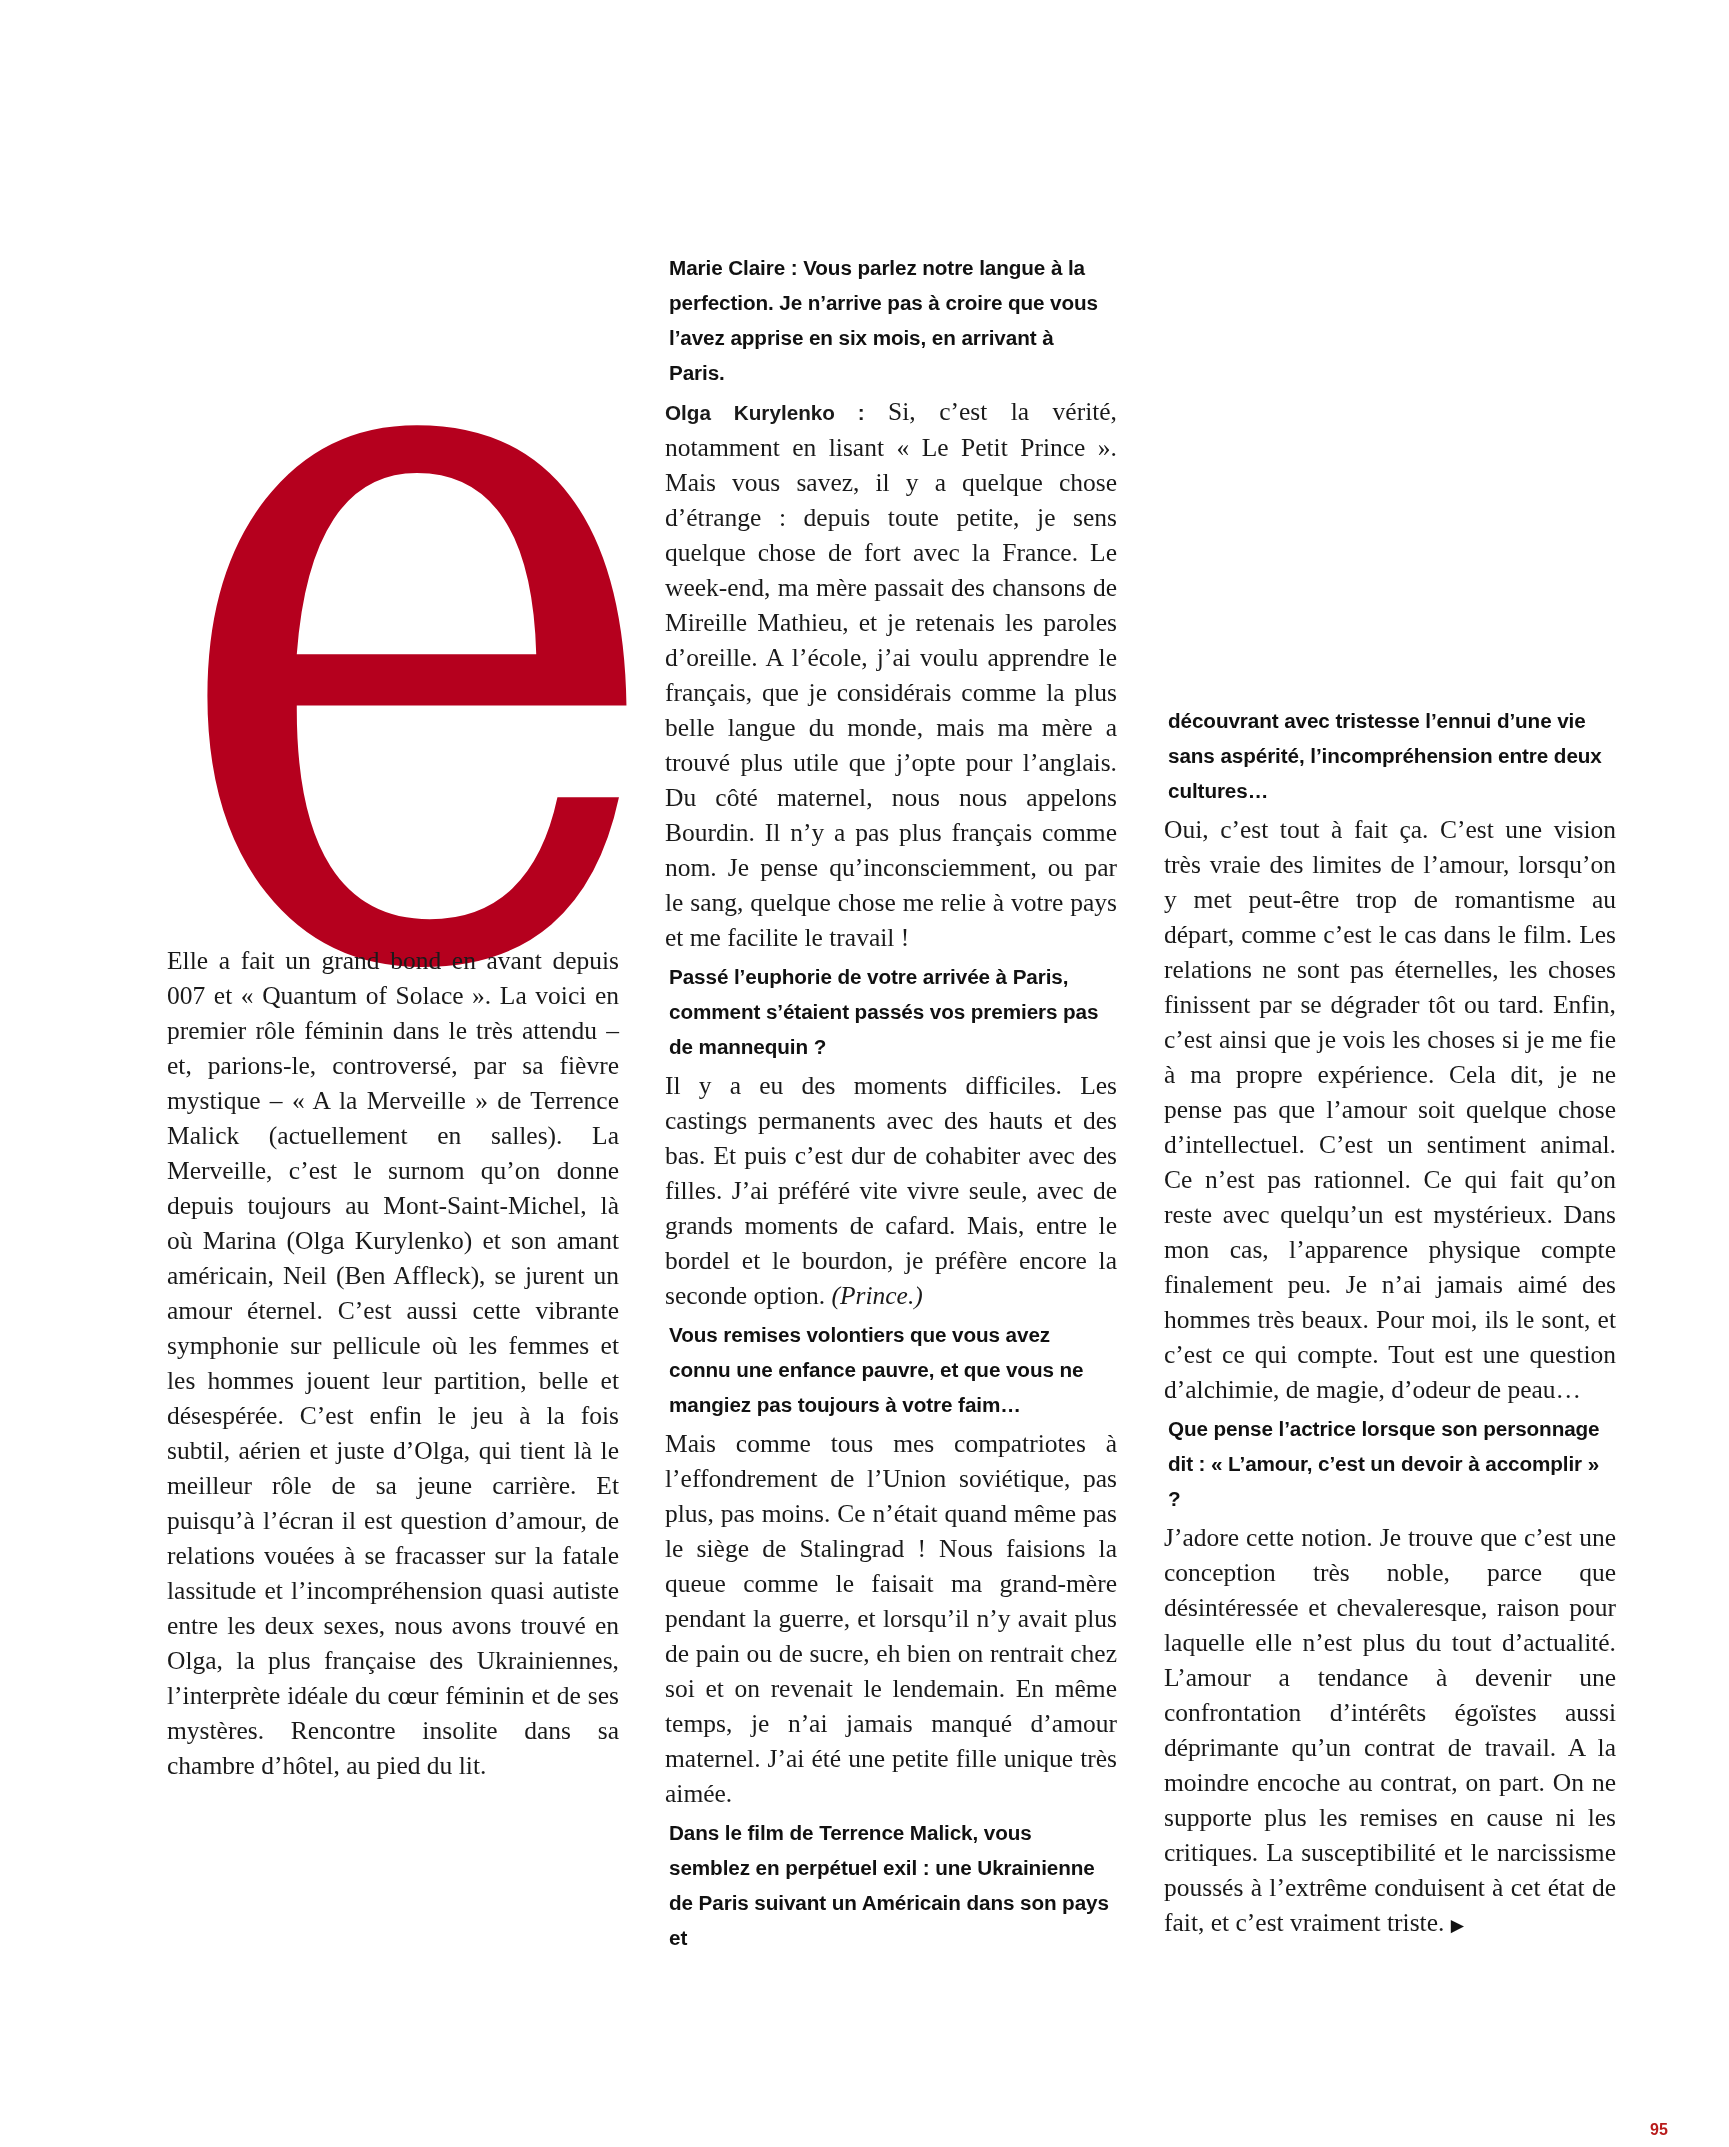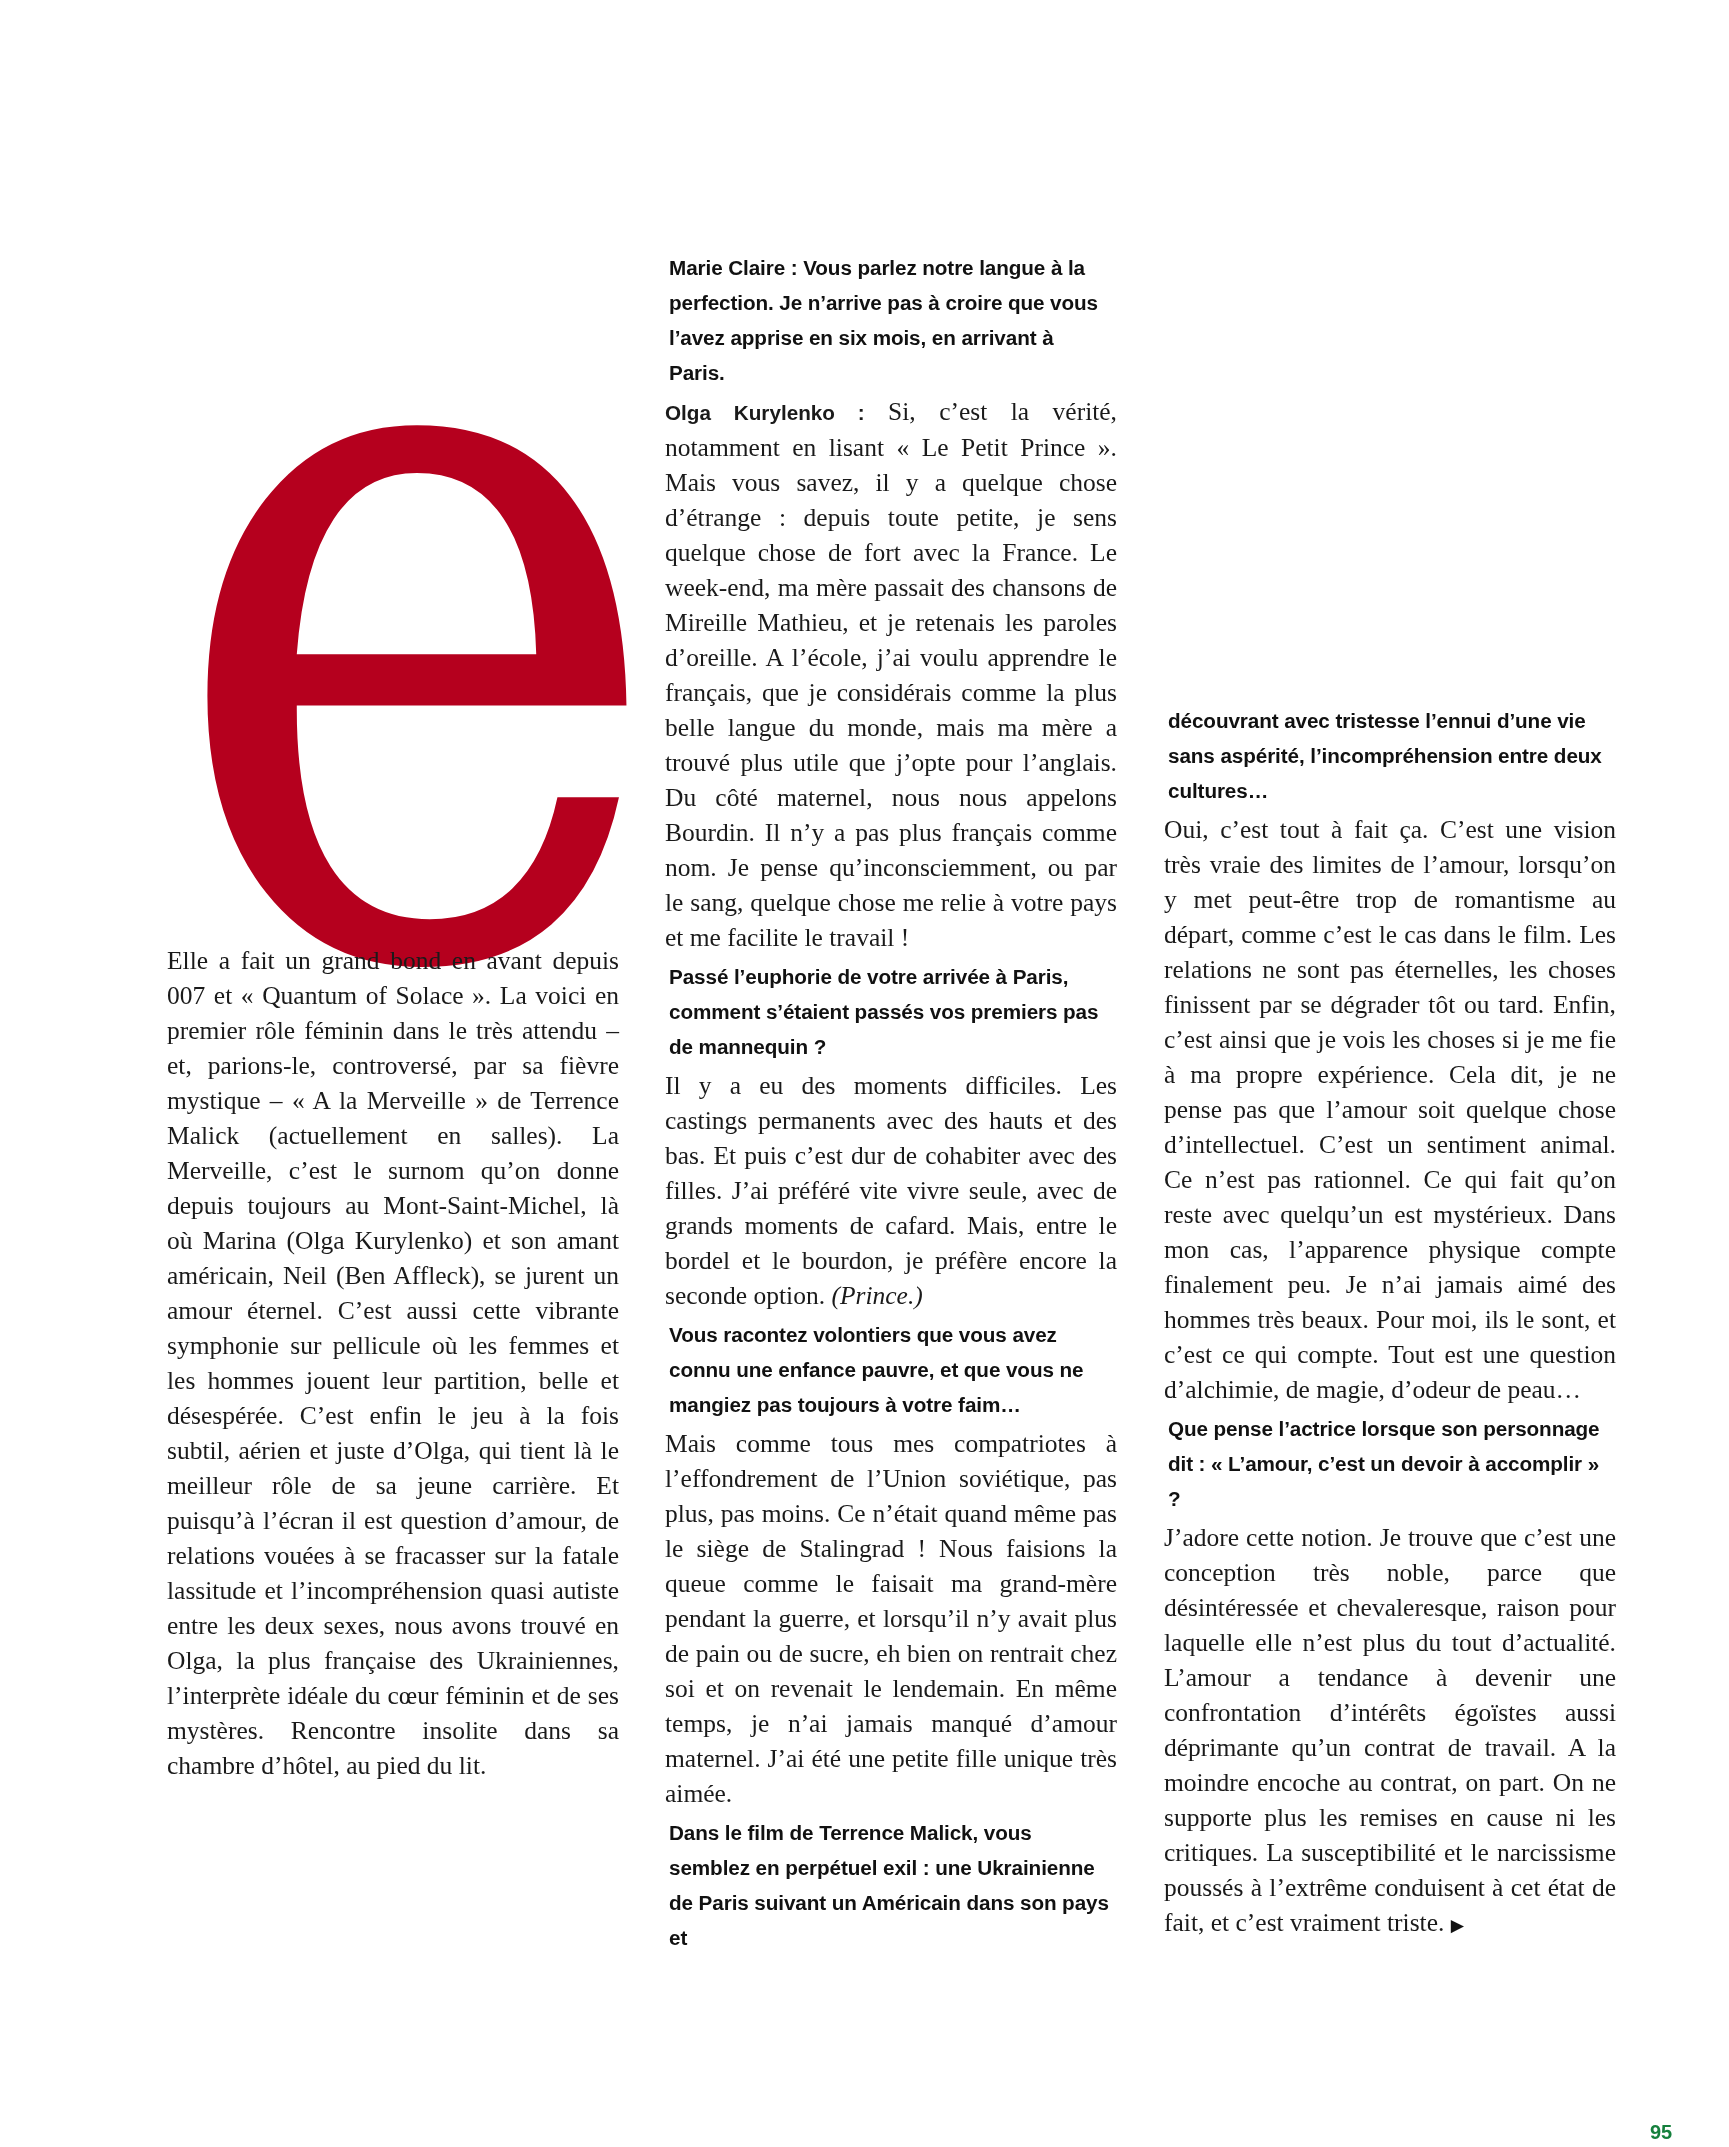--- a/index.html
+++ b/index.html
@@ -31,40 +31,40 @@
   }
   .speaker {
     font-family: "Liberation Sans", "DejaVu Sans", sans-serif;
     font-weight: bold; font-size: 20.7px; margin-top: 36px;
   }
   .ital { font-style: italic; }
   .arrow { font-size: 17.3px; color: #111; }
   .page-number {
     position: absolute; left: 1650px; top: 2121px;
     font-family: "Liberation Sans", "DejaVu Sans", sans-serif;
-    font-weight: bold; font-size: 20px; color: #15803d;
+    font-weight: bold; font-size: 16px; color: #b91c1c;
   }
 </style>
 </head>
 <body>
 
 <div class="page">
 
   <div class="dropcap">e</div>
 
   <div class="col" id="col-left">
     <p class="body-text">Elle a fait un grand bond en avant depuis 007 et « Quantum of Solace ». La voici en premier rôle féminin dans le très attendu – et, parions-le, controversé, par sa fièvre mystique – « A la Merveille » de Terrence Malick (actuellement en salles). La Merveille, c’est le surnom qu’on donne depuis toujours au Mont-Saint-Michel, là où Marina (Olga Kurylenko) et son amant américain, Neil (Ben Affleck), se jurent un amour éternel. C’est aussi cette vibrante symphonie sur pellicule où les femmes et les hommes jouent leur partition, belle et désespérée. C’est enfin le jeu à la fois subtil, aérien et juste d’Olga, qui tient là le meilleur rôle de sa jeune carrière. Et puisqu’à l’écran il est question d’amour, de relations vouées à se fracasser sur la fatale lassitude et l’incompréhension quasi autiste entre les deux sexes, nous avons trouvé en Olga, la plus française des Ukrainiennes, l’interprète idéale du cœur féminin et de ses mystères. Rencontre insolite dans sa chambre d’hôtel, au pied du lit.</p>
   </div>
 
   <div class="col" id="col-mid">
     <p class="q">Marie Claire : Vous parlez notre langue à la perfection. Je n’arrive pas à croire que vous l’avez apprise en six mois, en arrivant à Paris.</p>
     <p class="body-text"><span class="speaker">Olga Kurylenko :</span><span> Si, c’est la vérité, notamment en lisant « Le Petit Prince ». Mais vous savez, il y a quelque chose d’étrange : depuis toute petite, je sens quelque chose de fort avec la France. Le week-end, ma mère passait des chansons de Mireille Mathieu, et je retenais les paroles d’oreille. A l’école, j’ai voulu apprendre le français, que je considérais comme la plus belle langue du monde, mais ma mère a trouvé plus utile que j’opte pour l’anglais. Du côté maternel, nous nous appelons Bourdin. Il n’y a pas plus français comme nom. Je pense qu’inconsciemment, ou par le sang, quelque chose me relie à votre pays et me facilite le travail !</span></p>
     <p class="q">Passé l’euphorie de votre arrivée à Paris, comment s’étaient passés vos premiers pas de mannequin ?</p>
     <p class="body-text"><span>Il y a eu des moments difficiles. Les castings permanents avec des hauts et des bas. Et puis c’est dur de cohabiter avec des filles. J’ai préféré vite vivre seule, avec de grands moments de cafard. Mais, entre le bordel et le bourdon, je préfère encore la seconde option.</span> <span class="ital">(Prince.)</span></p>
-    <p class="q">Vous racontez volontiers que vous avez connu une enfance pauvre, et que vous ne mangiez pas toujours à votre faim…</p>
+    <p class="q">Vous remises volontiers que vous avez connu une enfance pauvre, et que vous ne mangiez pas toujours à votre faim…</p>
     <p class="body-text">Mais comme tous mes compatriotes à l’effondrement de l’Union soviétique, pas plus, pas moins. Ce n’était quand même pas le siège de Stalingrad ! Nous faisions la queue comme le faisait ma grand-mère pendant la guerre, et lorsqu’il n’y avait plus de pain ou de sucre, eh bien on rentrait chez soi et on revenait le lendemain. En même temps, je n’ai jamais manqué d’amour maternel. J’ai été une petite fille unique très aimée.</p>
     <p class="q">Dans le film de Terrence Malick, vous semblez en perpétuel exil : une Ukrainienne de Paris suivant un Américain dans son pays et</p>
   </div>
 
   <div class="col" id="col-right">
     <p class="q">découvrant avec tristesse l’ennui d’une vie sans aspérité, l’incompréhension entre deux cultures…</p>
     <p class="body-text">Oui, c’est tout à fait ça. C’est une vision très vraie des limites de l’amour, lorsqu’on y met peut-être trop de romantisme au départ, comme c’est le cas dans le film. Les relations ne sont pas éternelles, les choses finissent par se dégrader tôt ou tard. Enfin, c’est ainsi que je vois les choses si je me fie à ma propre expérience. Cela dit, je ne pense pas que l’amour soit quelque chose d’intellectuel. C’est un sentiment animal. Ce n’est pas rationnel. Ce qui fait qu’on reste avec quelqu’un est mystérieux. Dans mon cas, l’apparence physique compte finalement peu. Je n’ai jamais aimé des hommes très beaux. Pour moi, ils le sont, et c’est ce qui compte. Tout est une question d’alchimie, de magie, d’odeur de peau…</p>
     <p class="q">Que pense l’actrice lorsque son personnage dit : « L’amour, c’est un devoir à accomplir » ?</p>
     <p class="body-text"><span>J’adore cette notion. Je trouve que c’est une conception très noble, parce que désintéressée et chevaleresque, raison pour laquelle elle n’est plus du tout d’actualité. L’amour a tendance à devenir une confrontation d’intérêts égoïstes aussi déprimante qu’un contrat de travail. A la moindre encoche au contrat, on part. On ne supporte plus les remises en cause ni les critiques. La susceptibilité et le narcissisme poussés à l’extrême conduisent à cet état de fait, et c’est vraiment triste.</span> <span class="arrow">▶</span></p>
   </div>

